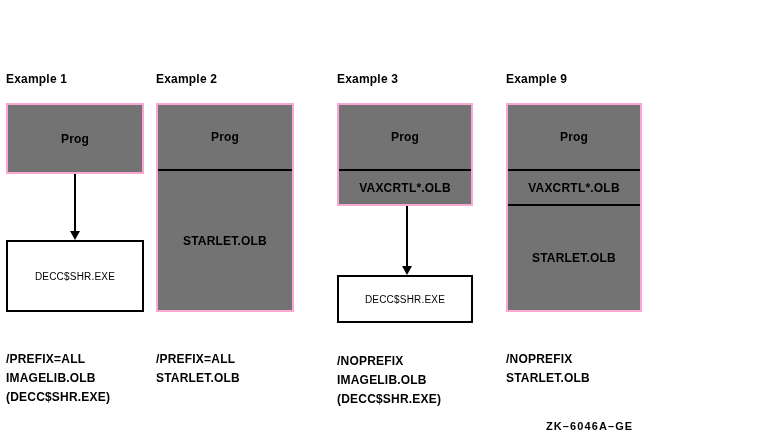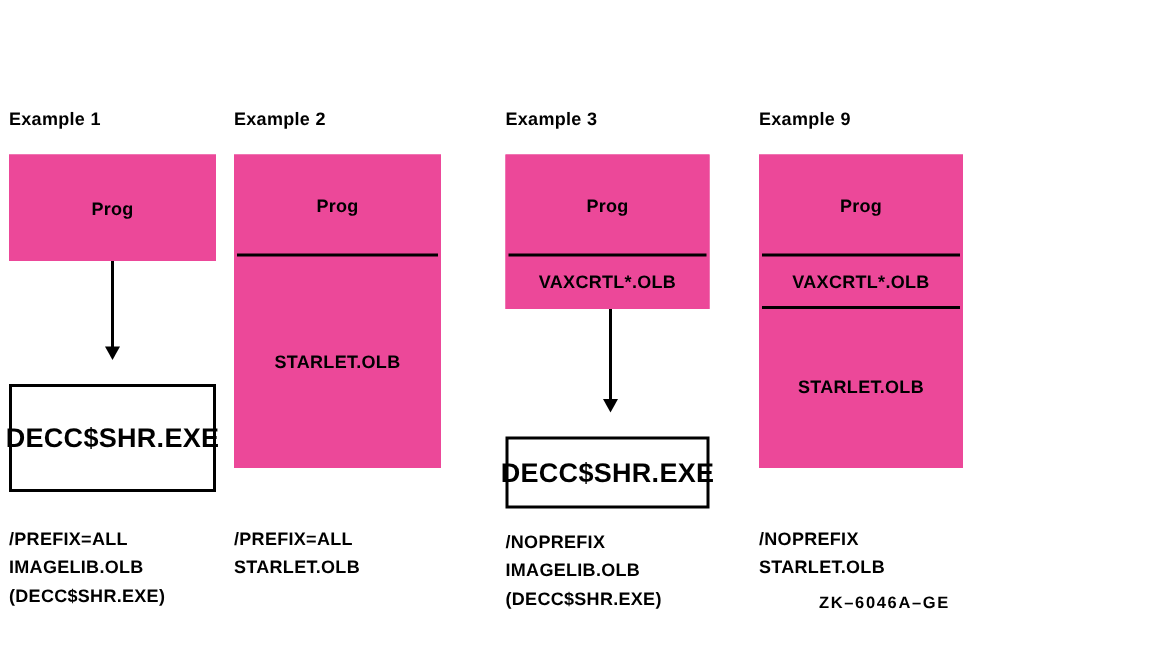--- a/index.html
+++ b/index.html
@@ -31,23 +31,23 @@
     text-align: left;
     font-size: 12px;
     font-weight: bold;
     letter-spacing: 0.2px;
     white-space: nowrap;
   }
   
   .stack {
     position: absolute;
     left: 0;
-    border: 2px solid #ec4899;
+    border: 2px solid #f9a8d4;
     box-sizing: border-box;
-    background: #ec4899;
+    background: #737373;
   }
   .cell {
     display: flex;
     align-items: center;
     justify-content: center;
     box-sizing: border-box;
     font-size: 12px;
     font-weight: bold;
     letter-spacing: 0.2px;
     white-space: nowrap;
@@ -58,25 +58,24 @@
   
   .lowerbox {
     position: absolute;
     left: 0;
     border: 2px solid #000000;
     box-sizing: border-box;
     background: #ffffff;
     display: flex;
     align-items: center;
     justify-content: center;
-    font-size: 18px;
-    font-weight: bold;
+    font-size: 10px;
+    font-weight: normal;
     letter-spacing: 0.2px;
     white-space: nowrap;
-    margin-top: 16px;
   }
   
   .arrow {
     position: absolute;
     width: 2px;
     background: #000000;
   }
   .arrow::after {
     content: "";
     position: absolute;
@@ -97,21 +96,21 @@
     font-weight: bold;
     letter-spacing: 0.2px;
     line-height: 19px;
     white-space: nowrap;
   }
   .caption div { white-space: nowrap; }
   
   #figure-id {
     position: absolute;
     left: 546px;
-    top: 396px;
+    top: 420px;
     font-size: 11px;
     font-weight: bold;
     letter-spacing: 1.1px;
     white-space: nowrap;
   }
 </style>
 </head>
 <body>
 
 <div id="figure">

